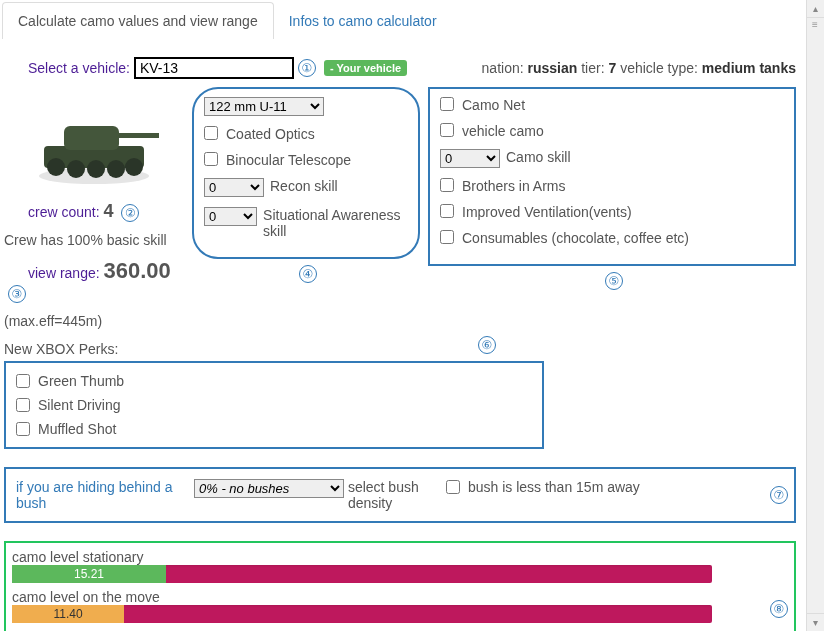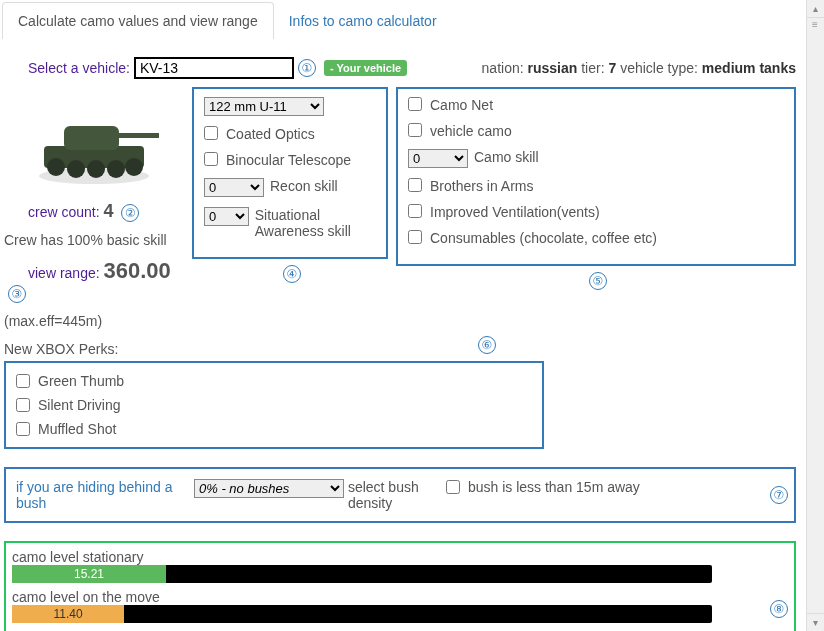--- a/index.html
+++ b/index.html
@@ -126,21 +126,21 @@
     line-height: 16px;
     font-size: 12px;
     vertical-align: middle;
     margin-left: 4px;
   }
   .boxed {
     border: 2px solid #337ab7;
     padding: 8px 10px;
     position: relative;
   }
-  .box-mid { width: 196px; }
+  .box-mid { width: 228px; border-radius: 26px; }
   .box-right { flex: 1; }
   .box-mid .item, .box-right .item {
     margin-bottom: 10px;
     display: flex;
     align-items: flex-start;
     gap: 6px;
   }
   select {
     font-size: 13px;
     border: 1px solid #888;
@@ -180,21 +180,21 @@
     position: relative;
   }
   .results-box .circ-right {
     position: absolute;
     right: 6px;
     top: 50%;
     transform: translateY(-50%);
   }
   .bar-row { margin-bottom: 6px; }
   .bar-track {
-    background: #000000;
+    background: #be185d;
     height: 18px;
     width: 700px;
     border-radius: 2px;
     position: relative;
     box-shadow: inset 0 1px 2px rgba(0,0,0,0.1);
   }
   .bar-fill {
     height: 100%;
     text-align: center;
     font-size: 12px;

